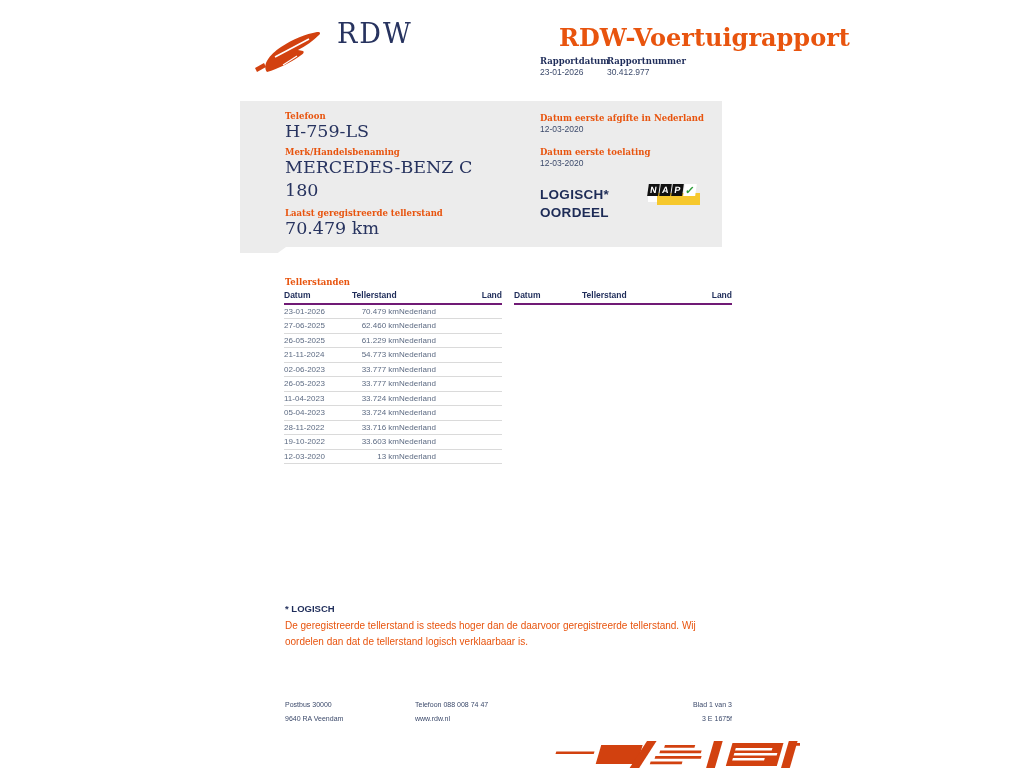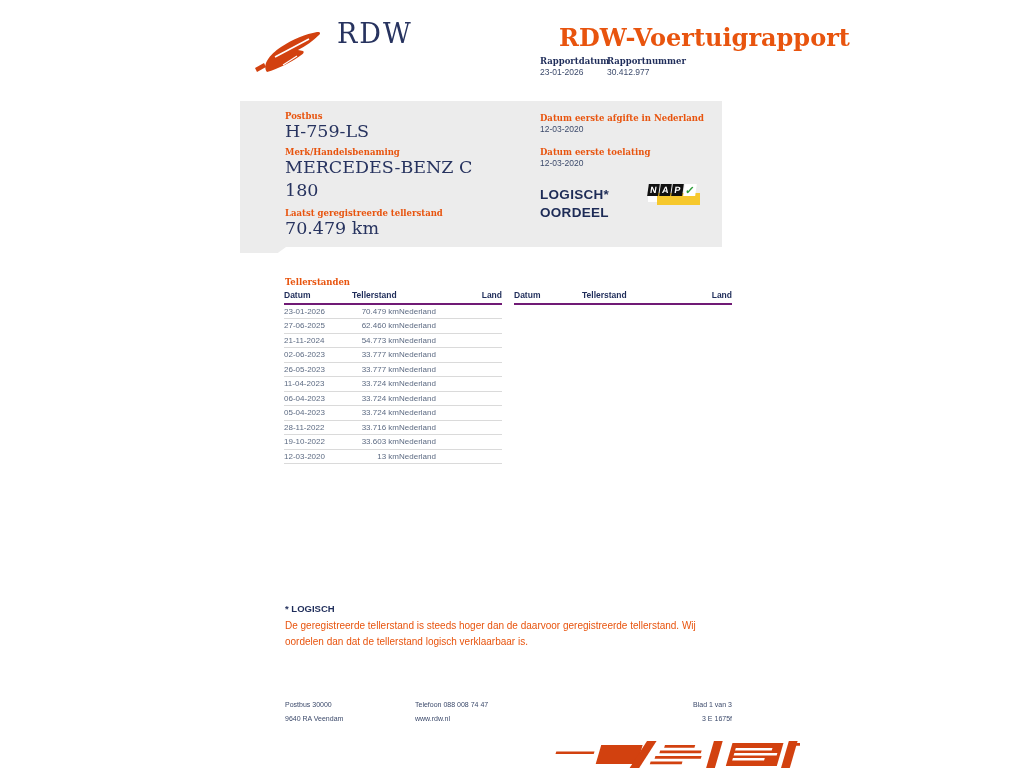--- a/index.html
+++ b/index.html
@@ -84,21 +84,21 @@
 
   <div class="abs report-title">RDW-Voertuigrapport</div>
   <div class="abs meta-label" style="left:540px; top:56px;">Rapportdatum</div>
   <div class="abs meta-label" style="left:607px; top:56px;">Rapportnummer</div>
   <div class="abs meta-value" style="left:540px; top:67px;">23-01-2026</div>
   <div class="abs meta-value" style="left:607px; top:67px;">30.412.977</div>
 
   <div class="abs vehicle-box"></div>
   <div class="abs vehicle-box-notch"></div>
 
-  <div class="abs field-label" style="left:285px; top:111px;">Postbus</div>
+  <div class="abs field-label" style="left:285px; top:111px;">Telefoon</div>
   <div class="abs field-value" style="left:285px; top:120px;">H-759-LS</div>
 
   <div class="abs field-label" style="left:285px; top:147px;">Merk/Handelsbenaming</div>
   <div class="abs field-value" style="left:285px; top:156px; width:220px;">MERCEDES-BENZ C 180</div>
 
   <div class="abs field-label" style="left:285px; top:208px;">Laatst geregistreerde tellerstand</div>
   <div class="abs field-value" style="left:285px; top:217px;">70.479 km</div>
 
   <div class="abs field-label" style="left:540px; top:113px;">Datum eerste afgifte in Nederland</div>
   <div class="abs field-value-sm" style="left:540px; top:124px;">12-03-2020</div>
@@ -143,41 +143,41 @@
           <td>23-01-2026</td>
           <td>70.479 km</td>
           <td>Nederland</td>
         </tr>
         <tr>
           <td>27-06-2025</td>
           <td>62.460 km</td>
           <td>Nederland</td>
         </tr>
         <tr>
+          <td>26-05-2025</td>
+          <td>61.229 km</td>
+          <td>Nederland</td>
+        </tr>
+        <tr>
           <td>21-11-2024</td>
           <td>54.773 km</td>
           <td>Nederland</td>
         </tr>
         <tr>
           <td>02-06-2023</td>
           <td>33.777 km</td>
           <td>Nederland</td>
         </tr>
         <tr>
           <td>26-05-2023</td>
           <td>33.777 km</td>
           <td>Nederland</td>
         </tr>
         <tr>
           <td>11-04-2023</td>
-          <td>33.724 km</td>
-          <td>Nederland</td>
-        </tr>
-        <tr>
-          <td>06-04-2023</td>
           <td>33.724 km</td>
           <td>Nederland</td>
         </tr>
         <tr>
           <td>05-04-2023</td>
           <td>33.724 km</td>
           <td>Nederland</td>
         </tr>
         <tr>
           <td>28-11-2022</td>

